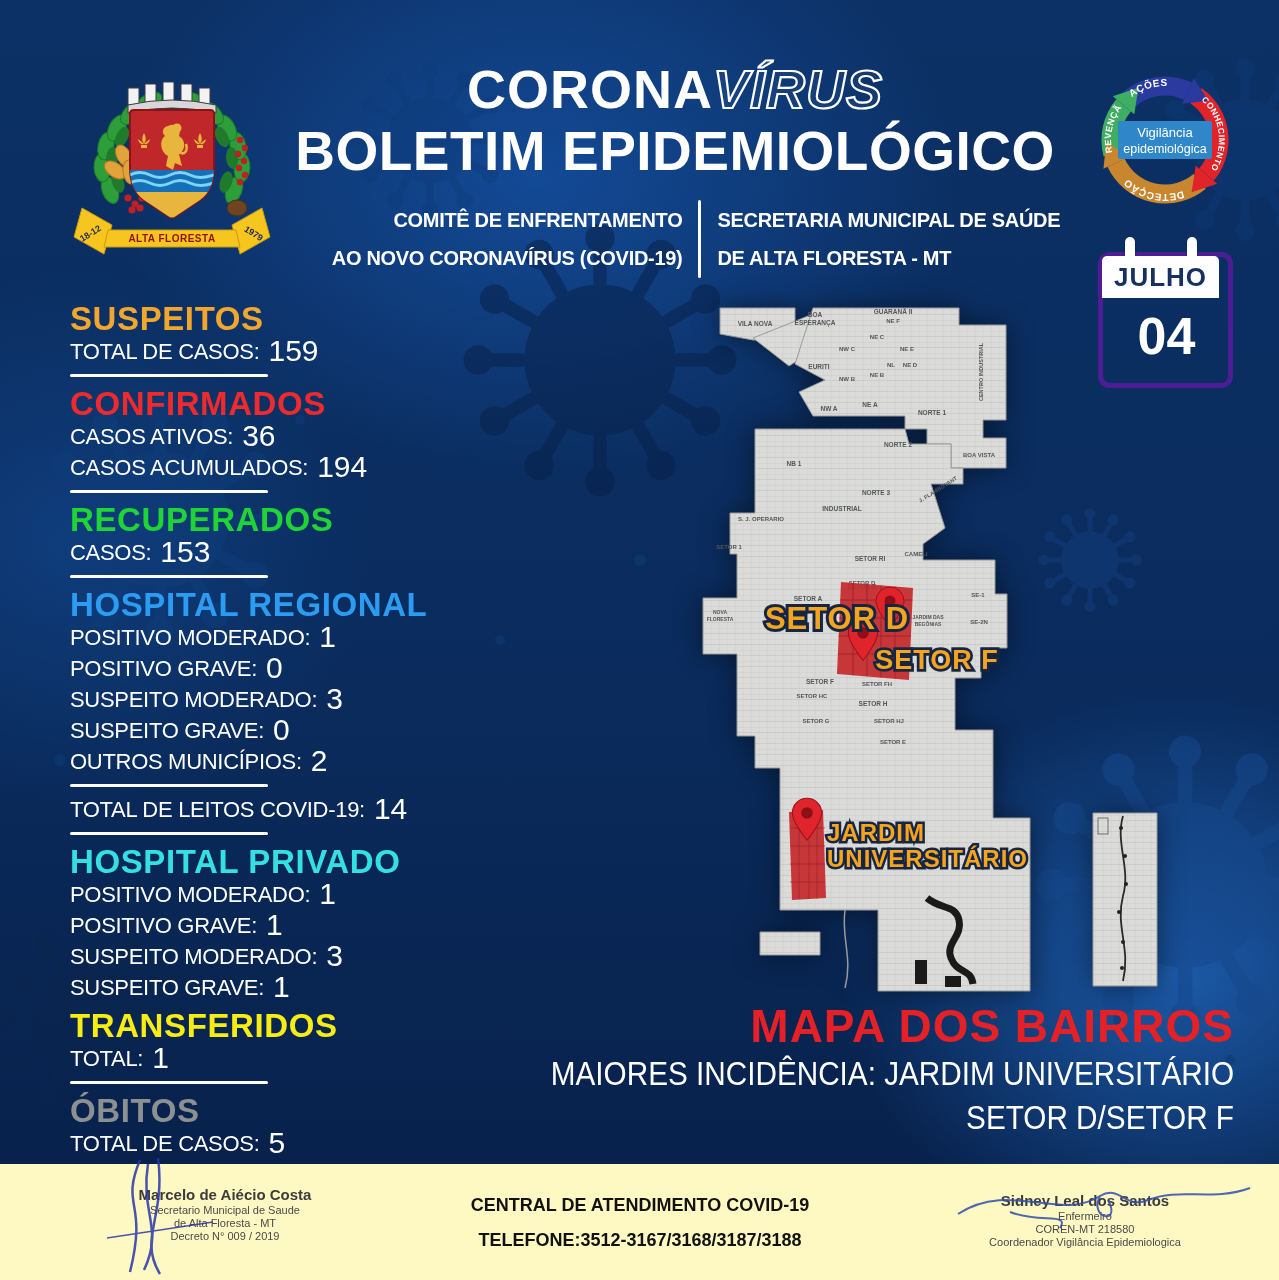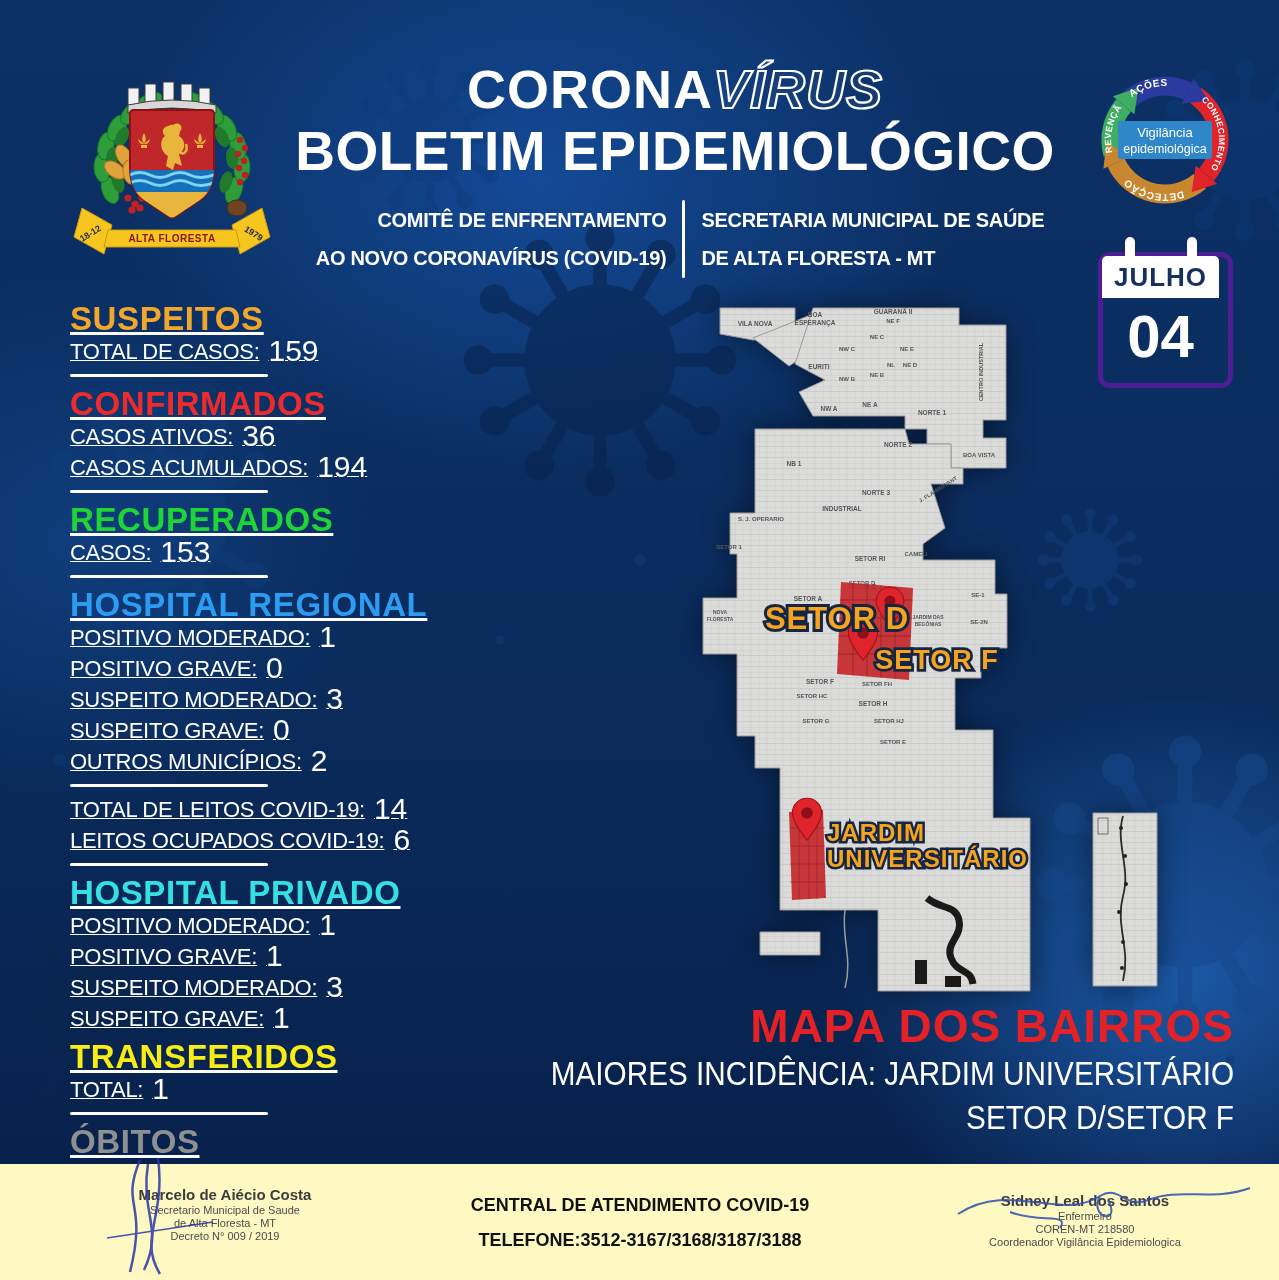--- a/index.html
+++ b/index.html
@@ -11,35 +11,35 @@
       radial-gradient(ellipse 520px 430px at 92% 76%, #1c5aa8 0%, rgba(28,90,168,0) 65%),
       radial-gradient(ellipse 420px 380px at 6% 42%, #0f3d7c 0%, rgba(15,61,124,0) 70%),
       linear-gradient(180deg,#0c3166 0%, #0a2b5c 55%, #071f48 100%);
   }
   .abs{position:absolute;}
   
   #title-block{left:280px;top:52px;width:790px;text-align:center;color:#fff;}
   #title-line1{font-size:55px;font-weight:800;letter-spacing:.5px;line-height:62px;white-space:nowrap;}
   #title-line2{font-size:54px;font-weight:800;letter-spacing:1px;line-height:62px;margin-top:6px;white-space:nowrap;}
   #title-line2 .outline{color:rgba(255,255,255,0.04);-webkit-text-stroke:2.2px #fff;font-style:italic;}
-  #subtitle{left:310px;top:200px;width:740px;display:flex;align-items:center;justify-content:center;color:#fff;}
+  #subtitle{left:326px;top:200px;width:740px;display:flex;align-items:center;justify-content:center;color:#fff;}
   .sub-col{font-size:20px;font-weight:700;letter-spacing:-0.3px;line-height:38px;white-space:nowrap;}
   .sub-col.left{text-align:right;}
   .sub-col.right{text-align:left;}
   #sub-divider{width:3px;height:78px;background:#fff;margin:0 16px;border-radius:2px;}
   
   #calendar{left:1098px;top:252px;width:125px;height:126px;border:5px solid #4c1d95;border-radius:12px;}
   #calendar .month{position:absolute;left:-1px;top:-1px;width:117px;height:42px;background:#fff;
     display:flex;align-items:center;justify-content:center;font-size:26px;font-weight:800;
     letter-spacing:1px;color:#16305f;border-radius:5px 5px 0 0;}
   #calendar .day{position:absolute;left:0;top:42px;width:115px;height:74px;display:flex;align-items:center;
-    justify-content:center;font-size:60px;font-weight:800;color:#fff;}
+    justify-content:center;font-size:52px;font-weight:800;color:#fff;padding-left:6px;}
   .cal-pin{position:absolute;top:-20px;width:10px;height:30px;background:#fff;border-radius:5px;box-shadow:0 1px 2px rgba(0,0,0,.4);}
   
-  #stats-col{left:70px;top:300px;width:430px;color:#fff;text-decoration:underline;}
+  #stats-col{left:70px;top:300px;width:430px;color:#fff;}
   .sec{margin-bottom:3px;}
   .sec-h{font-size:33px;font-weight:800;letter-spacing:.6px;line-height:37px;white-space:nowrap;}
   .srow{line-height:28px;white-space:nowrap;}
   .slabel{font-size:22px;letter-spacing:-0.3px;font-weight:400;}
   .snum{font-size:30px;font-weight:400;margin-left:9px;vertical-align:-2px;}
   .sdiv{width:198px;height:3px;background:#fff;margin:6px 0 8px;border-radius:2px;}
   
   #incidence{right:45px;top:1000px;width:800px;text-align:right;}
   #incidence .map-title{font-size:46px;font-weight:800;letter-spacing:1px;color:#e32127;line-height:52px;}
   #incidence .inc-line{font-size:33px;font-weight:500;color:#fff;line-height:44px;transform:scaleX(.9);transform-origin:100% 50%;white-space:nowrap;}
@@ -293,21 +293,20 @@
       <div class="sec-h" style="color: rgb(43, 156, 242);">HOSPITAL REGIONAL</div>
       <div class="srow"><span class="slabel">POSITIVO  MODERADO:</span><span class="snum">1</span></div>
       <div class="srow"><span class="slabel">POSITIVO GRAVE:</span><span class="snum">0</span></div>
       <div class="srow"><span class="slabel">SUSPEITO MODERADO:</span><span class="snum">3</span></div>
       <div class="srow"><span class="slabel">SUSPEITO  GRAVE:</span><span class="snum">0</span></div>
       <div class="srow"><span class="slabel">OUTROS MUNICÍPIOS:</span><span class="snum">2</span></div>
       <div class="sdiv"></div>
     </div>
     <div class="sec">
       <div class="srow"><span class="slabel">TOTAL DE LEITOS COVID-19:</span><span class="snum">14</span></div>
-      <div class="srow"><span class="slabel">LEITOS OCUPADOS COVID-19:</span><span class="snum">6</span></div>
       <div class="sdiv"></div>
     </div>
     <div class="sec">
       <div class="sec-h" style="color: rgb(53, 224, 229);">HOSPITAL PRIVADO</div>
       <div class="srow"><span class="slabel">POSITIVO  MODERADO:</span><span class="snum">1</span></div>
       <div class="srow"><span class="slabel">POSITIVO GRAVE:</span><span class="snum">1</span></div>
       <div class="srow"><span class="slabel">SUSPEITO MODERADO:</span><span class="snum">3</span></div>
       <div class="srow"><span class="slabel">SUSPEITO  GRAVE:</span><span class="snum">1</span></div>
     </div>
     <div class="sec">

